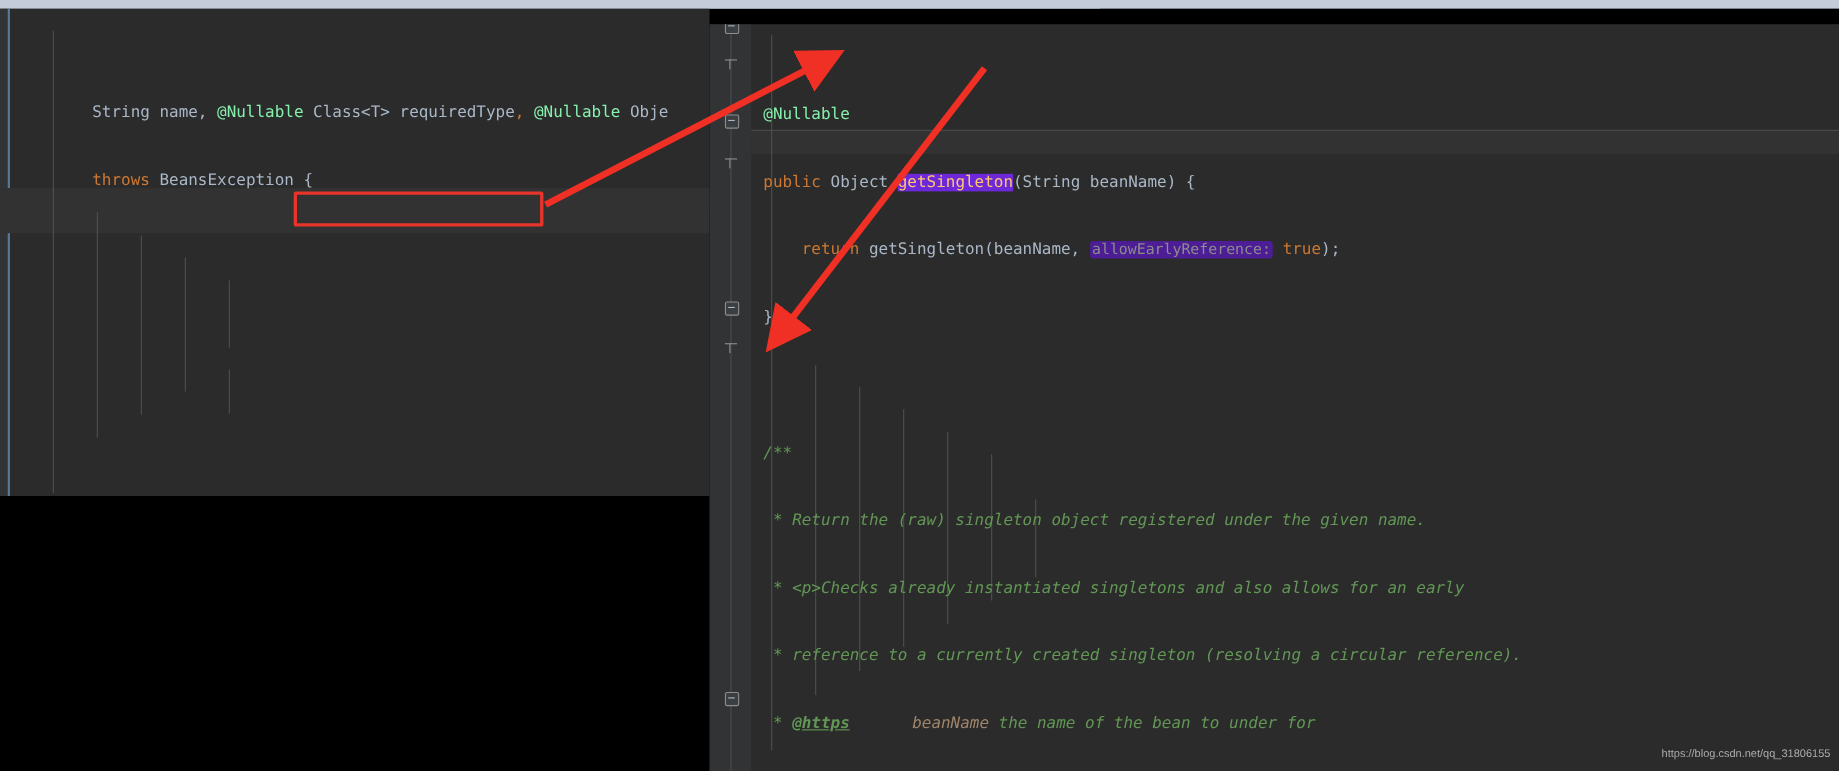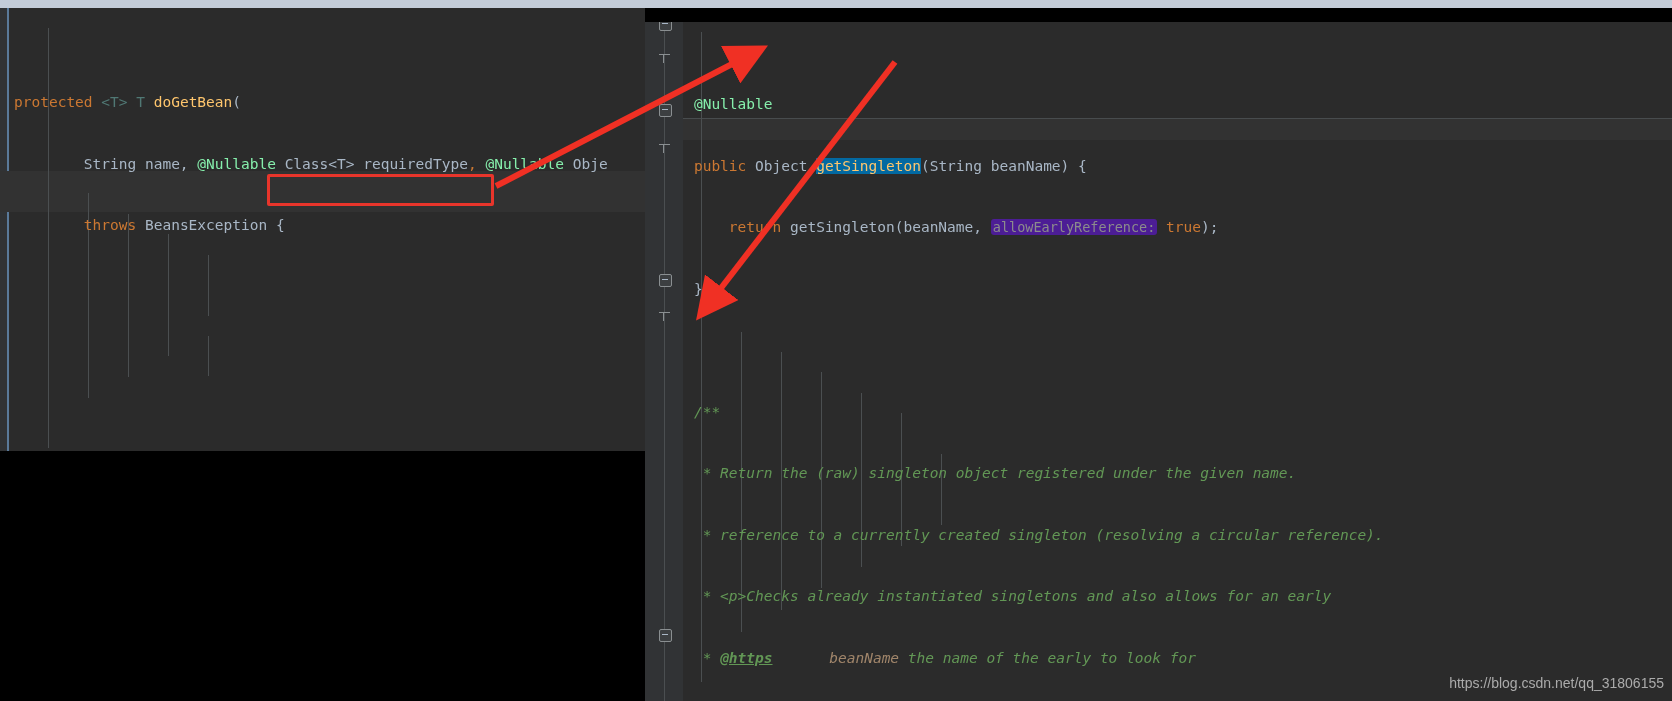--- a/index.html
+++ b/index.html
@@ -33,42 +33,42 @@
   .jdoc{color:#629755;font-style:italic;}  
   .jtag{color:#629755;font-style:italic;font-weight:bold;text-decoration:underline;}
   .ann{color:#86efac;}           
   .gen{color:#507874;}
 
   
   .hint{background:#4c1d95;color:#8c8c8c;border-radius:3px;padding:0 2px;font-size:13.5px;}
 
   
   .caretline{position:absolute;background:#323232;height:20.5px;left:0;right:0;}
-  .usage-hl{background:#0369a1;}
+  .usage-hl{background:#6d28d9;}
 
   
   .redbox{position:absolute;border:3px solid #e8352b;border-radius:2px;
           pointer-events:none;}
 
   
   .arrows{position:absolute;left:0;top:0;width:1672px;height:701px;pointer-events:none;}
 
   
   .fold{position:absolute;width:11px;height:11px;border:1px solid #8a8f91;background:#3c3f41;
         border-radius:2px;}
   .fold:after{content:"";position:absolute;left:2px;top:4px;width:6px;height:1px;background:#a9b7c6;}
   .foldend{position:absolute;width:11px;height:9px;}
   .foldend:before{content:"";position:absolute;left:0;top:0;width:11px;height:1px;background:#8a8f91;}
   .foldend:after{content:"";position:absolute;left:4px;top:0;width:1px;height:9px;background:#8a8f91;}
 
   
   .iguide{position:absolute;width:1px;background:#4b4f51;}
 
   
-  .watermark{position:absolute;color:#b9b9b9;font-size:14px;
+  .watermark{position:absolute;color:#b9b9b9;font-size:10px;
              font-family:"Liberation Sans",sans-serif;opacity:.9;}
 
   .black-fill{position:absolute;background:#000;}
 </style>
 </head>
 <body>
 
 <div id="root">
 
   <div class="topbar-light"></div>
@@ -83,21 +83,20 @@
 
     <div class="iguide" style="left:88px;top:185px;height:205px;"></div>
     <div class="iguide" style="left:128px;top:206px;height:163px;"></div>
     <div class="iguide" style="left:168px;top:226px;height:122px;"></div>
     <div class="iguide" style="left:208px;top:247px;height:61px;"></div>
     <div class="iguide" style="left:208px;top:328px;height:40px;"></div>
     <div class="iguide" style="left:48px;top:20px;height:420px;"></div>
 
     <div class="code" style="left:14px;top:2px;">
       <div class="lines">
-        <span class="ln"><span class="kw">protected</span> <span class="gen">&lt;T&gt;</span> <span class="gen">T</span> <span class="mth">doGetBean</span>(</span>
         <span class="ln">        String name, <span class="ann">@Nullable</span> Class&lt;T&gt; requiredType<span class="kw">,</span> <span class="ann">@Nullable</span> Obje</span>
         <span class="ln">        <span class="kw">throws</span> BeansException {</span>
         <span class="ln"> </span>
         
         
         
         
         
         
         
@@ -143,23 +142,23 @@
 
     <div class="code" style="left:14px;top:-10px;">
       <div class="lines">
         <span class="ln">    <span class="ann">@Nullable</span></span>
         <span class="ln">    <span class="kw">public</span> Object <span class="usage-hl mth">getSingleton</span>(String beanName) {</span>
         <span class="ln">        <span class="kw">return</span> getSingleton(beanName, <span class="hint">allowEarlyReference:</span> <span class="kw">true</span>);</span>
         <span class="ln">    }</span>
         <span class="ln"> </span>
         <span class="ln">    <span class="jdoc">/**</span></span>
         <span class="ln">     <span class="jdoc">* Return the (raw) singleton object registered under the given name.</span></span>
+        <span class="ln">     <span class="jdoc">* &lt;p&gt;Checks already instantiated singletons and also allows for an early</span></span>
         <span class="ln">     <span class="jdoc">* reference to a currently created singleton (resolving a circular reference).</span></span>
-        <span class="ln">     <span class="jdoc">* &lt;p&gt;Checks already instantiated singletons and also allows for an early</span></span>
-        <span class="ln">     <span class="jdoc">* </span><span class="jtag">@https</span><span class="jdoc"> </span><span class="jdoc" style="color:#a0856a;margin-left:48px;">beanName</span><span class="jdoc"> the name of the early to look for</span></span>
+        <span class="ln">     <span class="jdoc">* </span><span class="jtag">@https</span><span class="jdoc"> </span><span class="jdoc" style="color:#a0856a;margin-left:48px;">beanName</span><span class="jdoc"> the name of the bean to under for</span></span>
         
         
         
         
         
         
         
         
         
         

